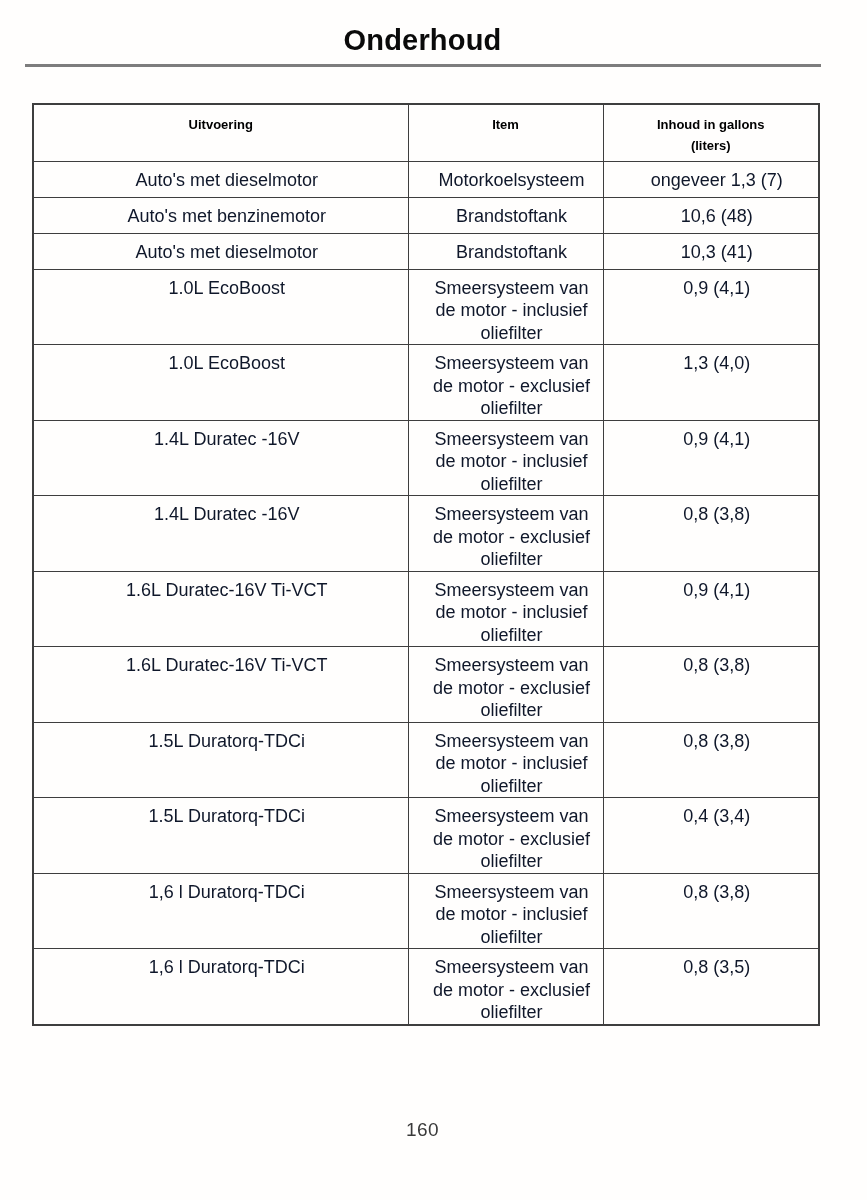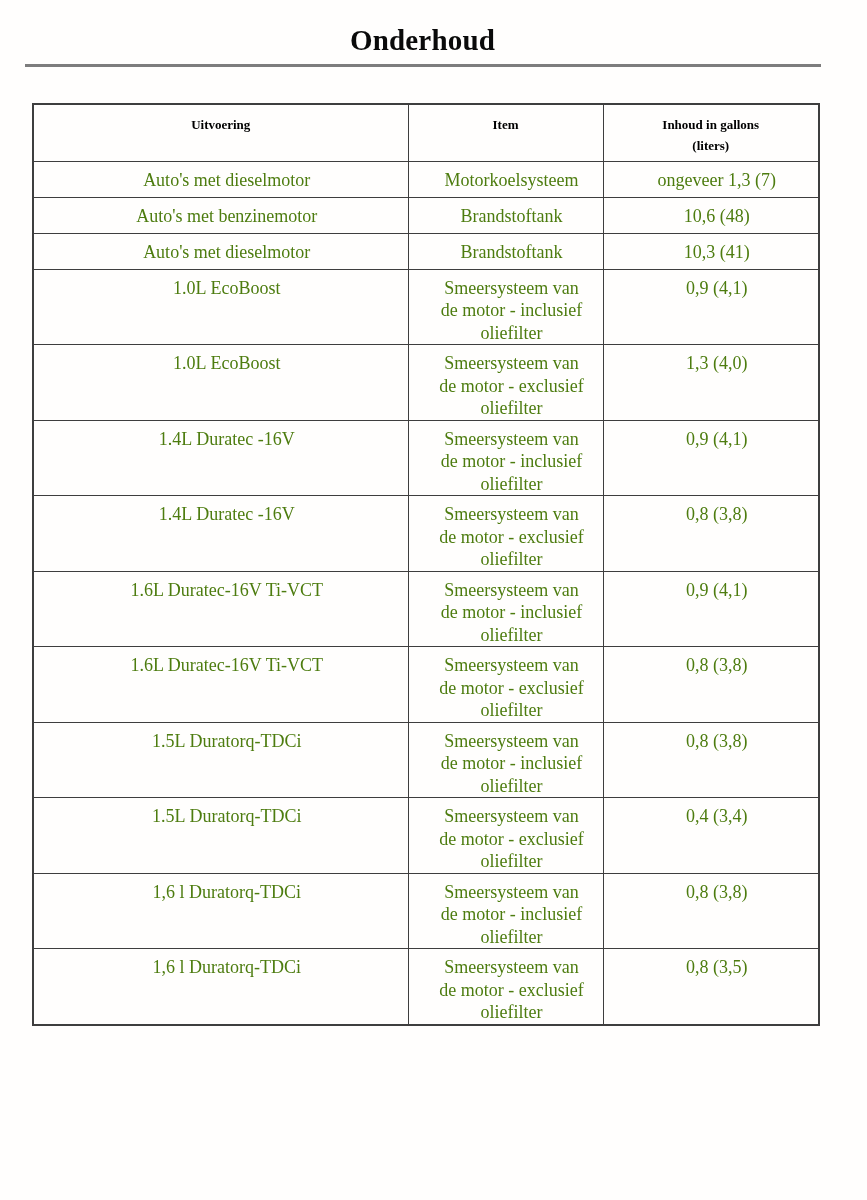--- a/index.html
+++ b/index.html
@@ -2,21 +2,21 @@
 <html><head>
 <meta charset="utf-8">
 <style>
   * { margin: 0; padding: 0; box-sizing: border-box; }
   html, body { background: #ffffff; }
   .page {
     position: relative;
     width: 867px;
     height: 1200px;
     background: #fffefd;
-    font-family: Liberation Serif, serif;
+    font-family: Liberation Sans, sans-serif;
     color: #1e1e1e;
     overflow: hidden;
   }
   .page-title {
     position: absolute;
     top: 24px;
     left: 25px;
     width: 795px;
     text-align: center;
     font-size: 29px;
@@ -57,21 +57,21 @@
     line-height: 21px;
     color: #000000;
     white-space: pre-line;
   }
   td {
     vertical-align: top;
     padding: 7px 8px 0 20px;
     text-align: center;
     font-size: 18px;
     line-height: 22.5px;
-    color: #4d7c0f;
+    color: #0f172a;
     white-space: pre-line;
   }
   tr.short td { height: 36px; }
   tr.tall td { height: 75px; }
   .page-number {
     position: absolute;
     top: 1119px;
     left: 25px;
     width: 795px;
     text-align: center;
@@ -185,14 +185,15 @@
         <tr class="tall">
     <td>1,6 l Duratorq-TDCi</td>
     <td>Smeersysteem van
 de motor - exclusief
 oliefilter</td>
     <td>0,8 (3,5)</td>
   </tr>
       </tbody>
   </table>
 
+  <div class="page-number">160</div>
 
 </div>
 
 </body></html>

